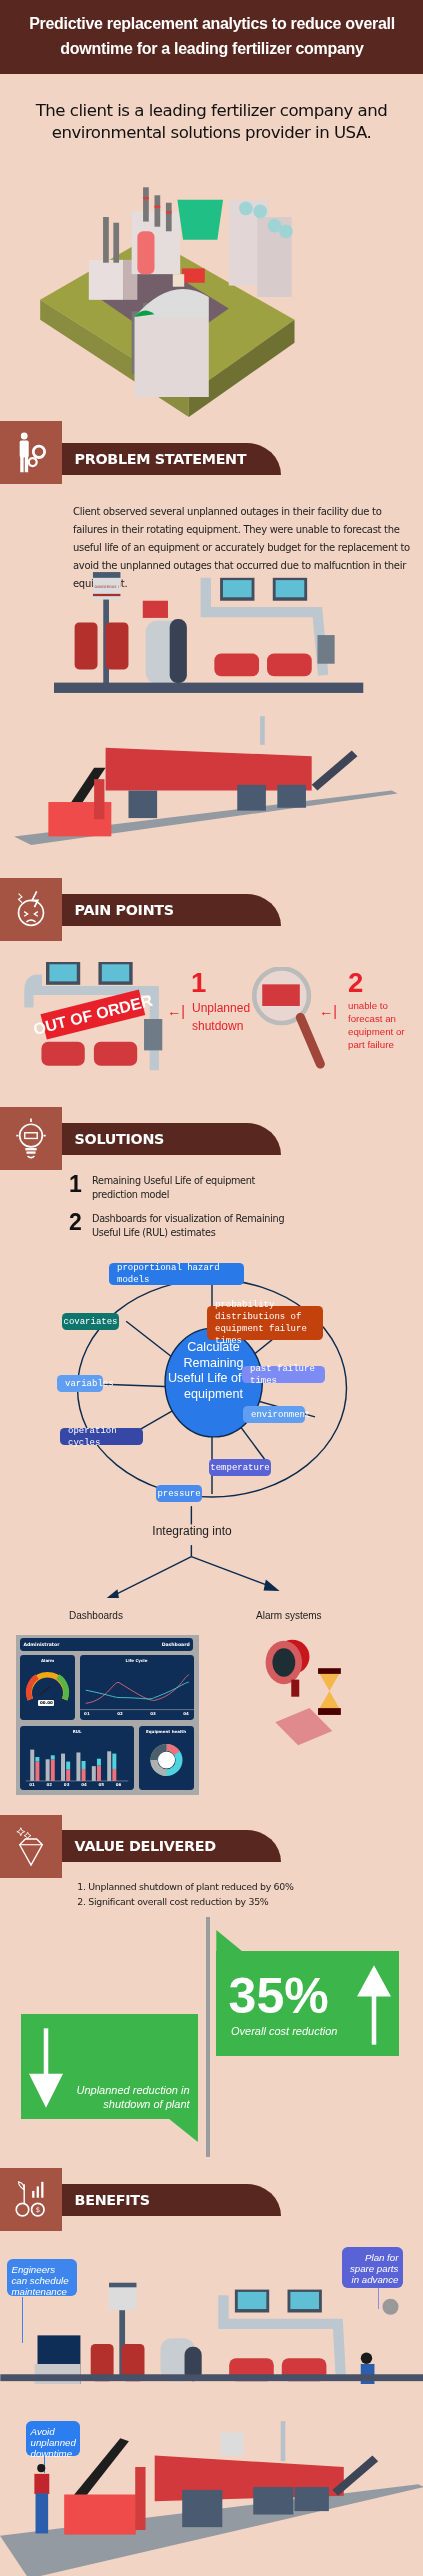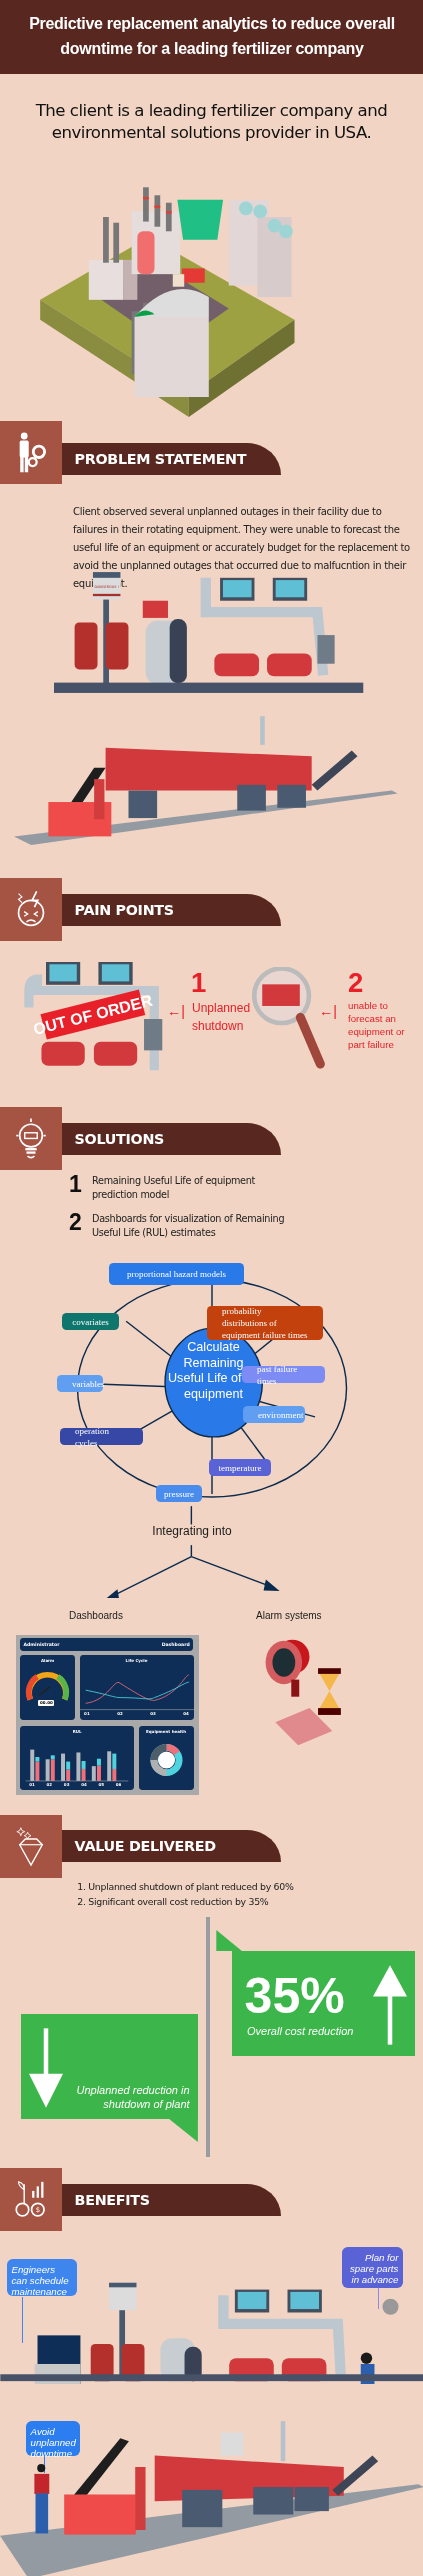--- a/index.html
+++ b/index.html
@@ -5,21 +5,21 @@
   * { box-sizing: border-box; margin: 0; padding: 0; }
   body { width: 424px; height: 2576px; background: #f1d4c3; font-family: "Liberation Sans", sans-serif; color: #1a1a1a; position: relative; overflow: hidden; }
   .abs { position: absolute; }
   .header { left: 0; top: 0; width: 424px; height: 74px; background: #582820; color: #fff; display: flex; align-items: center; justify-content: center; text-align: center; font-weight: bold; font-size: 16px; line-height: 24.6px; padding: 0 11.4px; font-family: "Liberation Sans", sans-serif; letter-spacing: -0.3px; }
   .intro { left: 34px; top: 92px; width: 355px; text-align: center; font-size: 16.6px; line-height: 22px; color: #111; font-family: "DejaVu Sans", sans-serif; font-weight: normal; letter-spacing: -0.5px; margin-top: 8px; }
   .sec-icon { width: 62px; height: 63px; background: #a55343; display: flex; align-items: center; justify-content: center; }
   .sec-bar { height: 32px; background: #582820; color: #fff; width: 219px; border-top-right-radius: 34px 32px; display: flex; align-items: center; padding-left: 12.6px; font-weight: bold; font-size: 14.3px; font-family: "DejaVu Sans", sans-serif; letter-spacing: -0.3px; }
   .body-text { font-family: "DejaVu Sans", sans-serif; font-size: 10px; line-height: 18px; color: #222; letter-spacing: -0.3px; }
   .num-big { font-family: "Liberation Sans", sans-serif; font-weight: bold; font-size: 27.5px; color: #111; }
   .red { color: #e8202a; }
-  .node { position: absolute; color: #fff; border-radius: 4.6px; font-family: Liberation Serif, serif; font-size: 9px; display: flex; align-items: center; padding: 0 15px; line-height: 12px; }
+  .node { position: absolute; color: #fff; border-radius: 4.6px; font-family: Liberation Mono, monospace; font-size: 9px; display: flex; align-items: center; padding: 0 8px; line-height: 12px; }
   .thin-label { font-family: "Liberation Sans", sans-serif; font-size: 10px; color: #1c1c1c; }
   .flag { background: #3cb54a; position: absolute; color: #fff; }
   .callout { position: absolute; color: #fff; border-radius: 5.7px; font-style: italic; font-family: "Liberation Sans", sans-serif; font-size: 9.7px; line-height: 11px; padding: 4.6px 4.6px; }
   .dash-panel { background: #0e2d57; border-radius: 3.4px; position: absolute; color: #fff; font-family: "DejaVu Sans", sans-serif; font-weight: bold; }
 </style>
 </head>
 <body>
 
 <div class="abs header">
   <span>Predictive replacement analytics to reduce overall downtime for a leading fertilizer company</span>
@@ -309,21 +309,21 @@
 </div>
 <div class="abs sec-bar" style="left:62px;top:1830px">VALUE DELIVERED</div>
 
 <ol class="abs body-text" style="left:86px;top:1879px;width:286px;line-height:15px;font-size:9.4px;padding-left:2.3px">
   <li>Unplanned shutdown of plant reduced by 60%</li>
   <li>Significant overall cost reduction by 35%</li>
 </ol>
 
 <div class="abs" style="left:206px;top:1917px;width:4px;height:240px;background:#999da1"></div>
 
-<div class="flag" style="left:232px;top:1951px;width:183px;height:105px">
+<div class="flag" style="left:216px;top:1951px;width:183px;height:105px">
   <div style="position:absolute;left:12.6px;top:17px;font-size:50px;font-weight:bold;font-family:'Liberation Sans',sans-serif;line-height:57px">35%</div>
   <div style="position:absolute;left:15px;top:74px;font-size:11px;font-style:italic">Overall cost reduction</div>
   <svg width="34" height="80" style="position:absolute;left:141px;top:14.3px" viewBox="0 0 60 140">
     <polygon points="30,0 60,55 0,55" fill="#fff"></polygon>
     <rect x="26" y="50" width="8" height="90" fill="#fff"></rect>
   </svg>
 </div>
 <svg class="abs" style="left:216px;top:1930px" width="29" height="21" viewBox="0 0 50 37">
   <polygon points="0,0 45,37 0,37" fill="#3cb54a"></polygon>
 </svg>

